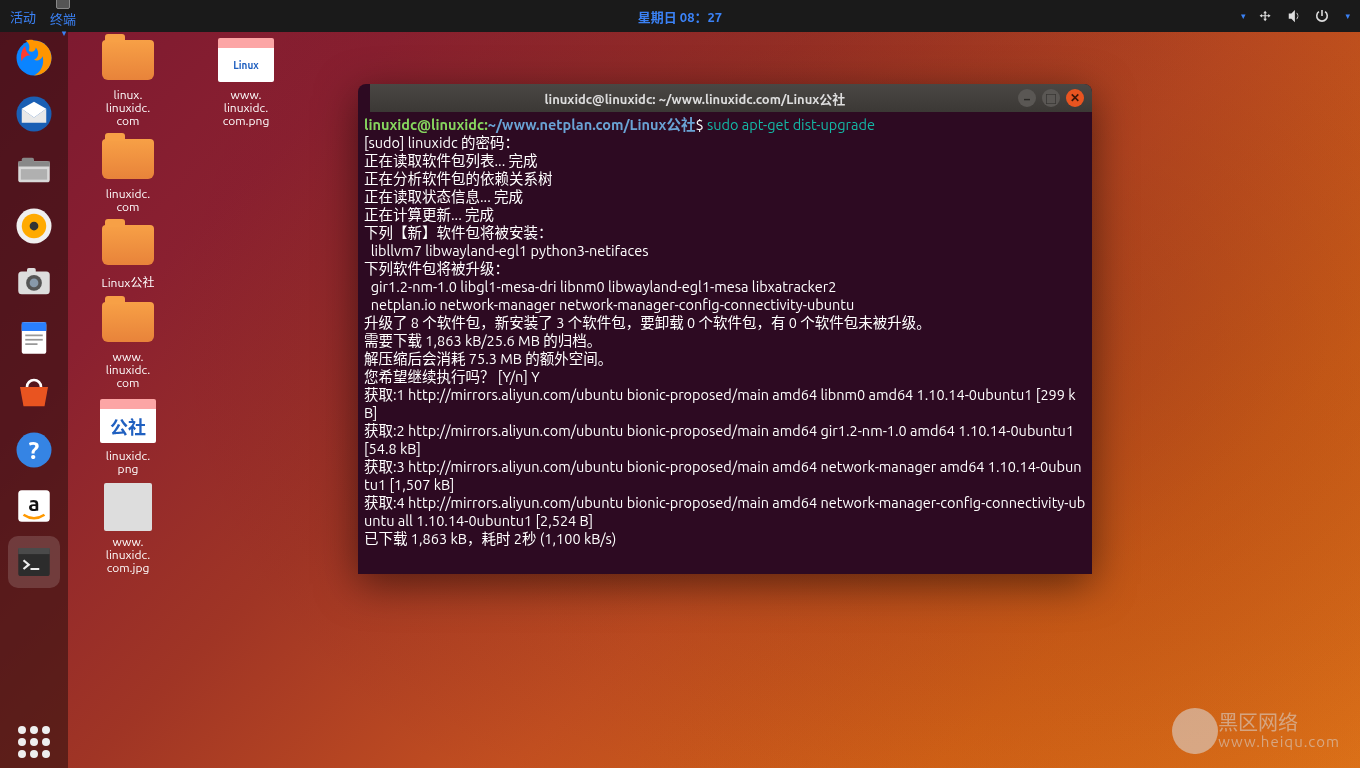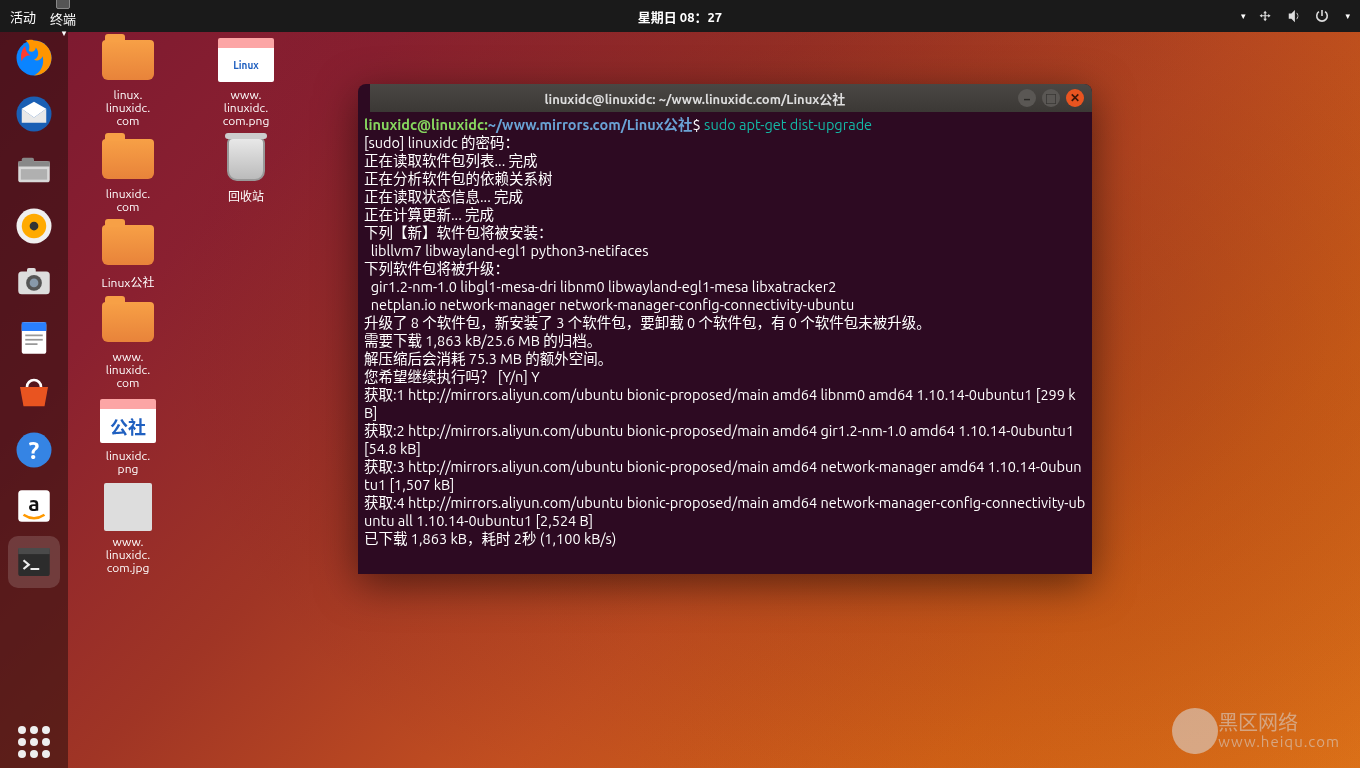--- a/index.html
+++ b/index.html
@@ -1,18 +1,18 @@
 <!DOCTYPE html>
 <html><head>
 <meta charset="utf-8">
 <style>
 *{margin:0;padding:0;box-sizing:border-box;font-family:"Ubuntu","Noto Sans CJK SC",sans-serif;}
 body{width:1360px;height:768px;overflow:hidden;position:relative;background:linear-gradient(135deg,#7a1830 0%,#8a2030 20%,#a03525 40%,#c45020 60%,#d96815 80%,#e07518 100%);}
 .wallpaper{position:absolute;inset:0;background:radial-gradient(ellipse 800px 600px at 70% 40%,rgba(80,10,30,.3),transparent),radial-gradient(ellipse 600px 500px at 80% 60%,rgba(200,80,20,.25),transparent);}
-.topbar{position:absolute;top:0;left:0;right:0;height:26px;background:#1a1a1a;color:#ffffff;display:flex;align-items:center;font-size:13px;padding:16px 10px;z-index:10;}
+.topbar{position:absolute;top:0;left:0;right:0;height:26px;background:#1a1a1a;color:#3b82f6;display:flex;align-items:center;font-size:13px;padding:16px 10px;z-index:10;}
 .topbar .left{display:flex;align-items:center;gap:14px;}
 .topbar .center{position:absolute;left:50%;transform:translateX(-50%);font-weight:bold;}
 .topbar .right{margin-left:auto;display:flex;align-items:center;gap:14px;}
 .topbar .right svg{width:14px;height:14px;fill:#ddd;}
 .topbar .dropdown-arrow{font-size:9px;margin-left:2px;}
 .app-menu{display:flex;align-items:center;flex-direction:column;}
 .app-menu .termicon{width:14px;height:14px;background:#555;border:1px solid #888;border-radius:2px;display:inline-block;}
 
 .dock{position:absolute;left:0;top:26px;bottom:0;width:68px;background:rgba(40,15,15,.55);display:flex;flex-direction:column;align-items:center;padding-top:6px;gap:4px;z-index:5;}
 .dock-item{width:52px;height:52px;border-radius:10px;display:flex;align-items:center;justify-content:center;cursor:pointer;position:relative;}
@@ -218,36 +218,30 @@
 
 <div class="desktop-col2">
   <div class="dicon">
       <div class="glyph">
         <div class="login-thumb" style="font-size:10px">Linux</div>
       </div>
       <div style="white-space:pre-line">www.
 linuxidc.
 com.png</div>
     </div>
-  <div class="dicon">
-      <div class="glyph">
-        <div class="trash"></div>
-      </div>
-      <div>回收站</div>
-    </div>
 </div>
 
 <div class="terminal">
   <div class="titlebar">
     <span class="title">linuxidc@linuxidc: ~/www.linuxidc.com/Linux公社</span>
     <span class="winbtn">–</span>
     <span class="winbtn">□</span>
     <span class="winbtn close">✕</span>
   </div>
-  <div class="term-body"><span class="pr-user">linuxidc@linuxidc</span><span class="pr-user">:</span><span class="pr-path">~/www.mirrors.com/Linux公社</span><span class="pr-dollar">$</span><span class="cmd"> sudo apt-get dist-upgrade</span>
+  <div class="term-body"><span class="pr-user">linuxidc@linuxidc</span><span class="pr-user">:</span><span class="pr-path">~/www.netplan.com/Linux公社</span><span class="pr-dollar">$</span><span class="cmd"> sudo apt-get dist-upgrade</span>
 <span>[sudo] linuxidc 的密码：
 正在读取软件包列表... 完成
 正在分析软件包的依赖关系树
 正在读取状态信息... 完成
 正在计算更新... 完成
 下列【新】软件包将被安装：
   libllvm7 libwayland-egl1 python3-netifaces
 下列软件包将被升级：
   gir1.2-nm-1.0 libgl1-mesa-dri libnm0 libwayland-egl1-mesa libxatracker2
   netplan.io network-manager network-manager-config-connectivity-ubuntu

